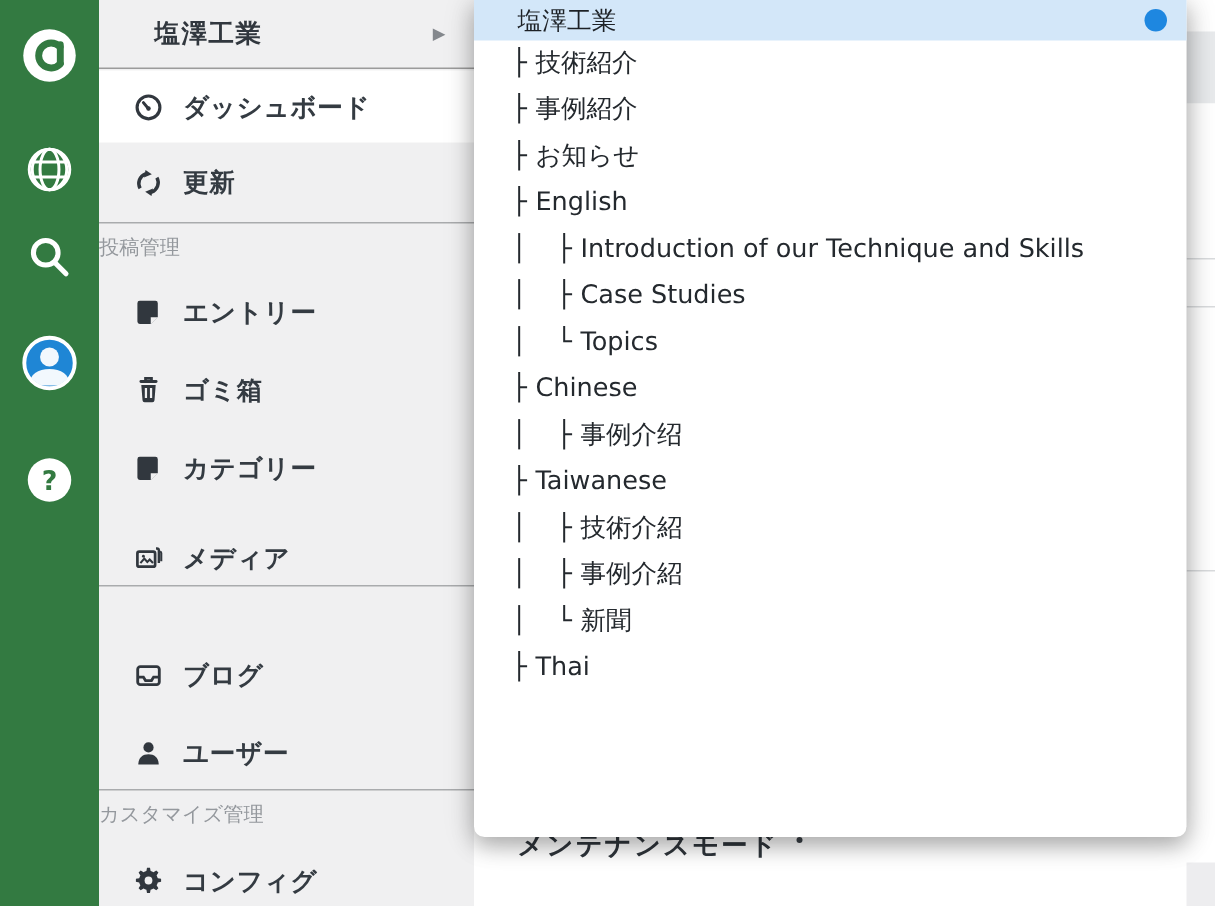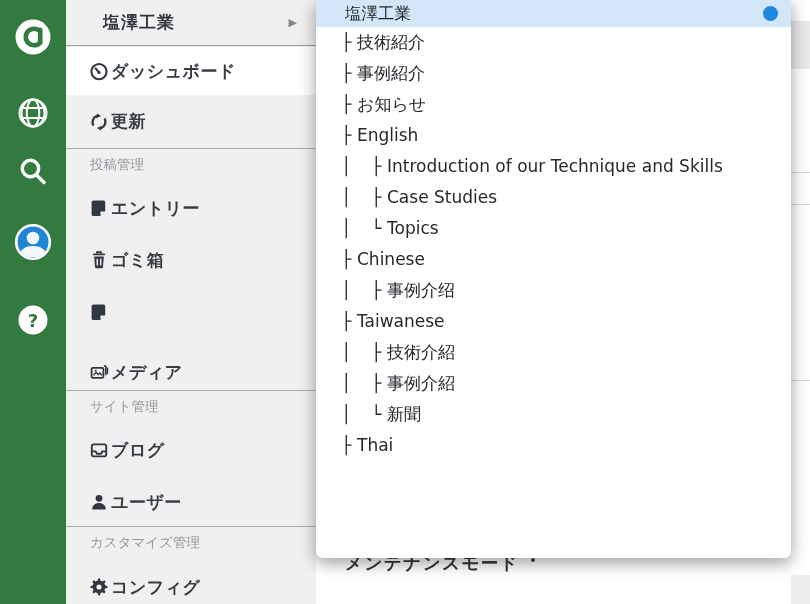--- a/index.html
+++ b/index.html
@@ -11,27 +11,27 @@
     background:#337a41; z-index:3; }
   .rail-btn { position:absolute; left:50%; transform:translateX(-50%); cursor:pointer; }
 
   
   .menu { position:absolute; left:66px; top:0; width:250px; height:604px;
     background:#f0f0f1; z-index:2; }
   .m-row { position:absolute; left:0; width:100%; display:flex; align-items:center; }
   .m-head { top:0; height:46px; padding-left:37px; border-bottom:1px solid #9b9b9b;
     font-size:17px; font-weight:bold; color:#31373e; letter-spacing:1px; }
   .m-head .arrow { position:absolute; right:18px; font-size:11px; color:#84888d; }
-  .m-item { height:52px; padding-left:23px; gap:2px;
+  .m-item { height:52px; padding-left:23px; gap:13px;
     font-size:17px; font-weight:bold; color:#343b42; letter-spacing:0.5px; }
   .m-item .micon { width:20px; height:20px; flex:0 0 20px; display:block; }
   .m-dash { top:47px; height:48px; background:#ffffff; }
   .m-upd  { top:95px; height:53px;align-items:center; }
   .m-div  { position:absolute; left:0; width:100%; height:1px; background:#a9abad; }
-  .m-lbl  { height:30px; padding-left:24px; font-size:13.5px; color:#94989d; }
+  .m-lbl  { height:30px; font-size:13.5px; color:#94989d; }
 
   
   .flyout { position:absolute; left:316px; top:0; width:475px; height:558px;
     background:#ffffff; z-index:10; border-radius:0 0 7px 7px;
     box-shadow:0 6px 14px rgba(0,0,0,0.25), 0 2px 22px rgba(0,0,0,0.16); }
   .f-selected { position:relative; height:27px; background:#d3e7f9;
     display:flex; align-items:center; padding-left:29px;
     font-size:16.5px; color:#1d2126; cursor:pointer; }
   .f-dot { position:absolute; right:13px; top:6px; width:15px; height:15px;
     border-radius:50%; background:#1e87e0; }
@@ -155,37 +155,35 @@
       <path d="M8.3 8.7 v6.7 M11.7 8.7 v6.7" stroke="#f0f0f1" stroke-width="1.5"></path>
     </svg>
     <span>ゴミ箱</span>
   </div>
 
   <div class="m-row m-item" style="top:286px">
     <svg class="micon" viewBox="0 0 20 20">
       <path d="M4.2 2.5 h10.4 a1.6 1.6 0 0 1 1.6 1.6 v9.2 l-4.7 4.7 h-7.3 a1.6 1.6 0 0 1 -1.6 -1.6 v-12.3 a1.6 1.6 0 0 1 1.6 -1.6 z" fill="#31373e"></path>
       <path d="M11.5 18.2 v-4.7 h4.7 z" fill="#f0f0f1"></path>
     </svg>
+    <span>カテゴリー</span>
   </div>
 
   <div class="m-row m-item" style="top:346px">
     <svg class="micon" viewBox="0 0 20 20">
       <rect x="2.6" y="5.8" width="11.8" height="10" rx="1.2" fill="none" stroke="#31373e" stroke-width="1.8"></rect>
       <path d="M4.6 13.4 l2.6 -3 l2 2.2 l1.6 -1.6 l2.2 2.3" fill="none" stroke="#31373e" stroke-width="1.4"></path>
       <circle cx="6.6" cy="8.8" r="0.95" fill="#31373e"></circle>
       <path d="M15 3.7 h0.6 a1.3 1.3 0 0 1 1.3 1.3 v8.3" fill="none" stroke="#31373e" stroke-width="1.6"></path>
       <path d="M17.7 5.6 a1.2 1.2 0 0 1 0.8 1.1 v5.4" fill="none" stroke="#31373e" stroke-width="1.4"></path>
     </svg>
     <span>メディア</span>
   </div>
 
   <div class="m-div" style="top:390px"></div>
-  <div class="m-row m-lbl" style="top:392px">
-    <span>サイト管理</span>
-  </div>
 
   <div class="m-row m-item" style="top:424px">
     <svg class="micon" viewBox="0 0 20 20">
       <rect x="2.8" y="4.4" width="14.4" height="12" rx="1.8" fill="none" stroke="#31373e" stroke-width="1.9"></rect>
       <path d="M2.8 11.4 h3.8 l1.4 2.3 h4 l1.4 -2.3 h3.8" fill="none" stroke="#31373e" stroke-width="1.9"></path>
     </svg>
     <span>ブログ</span>
   </div>
 
   <div class="m-row m-item" style="top:476px">

